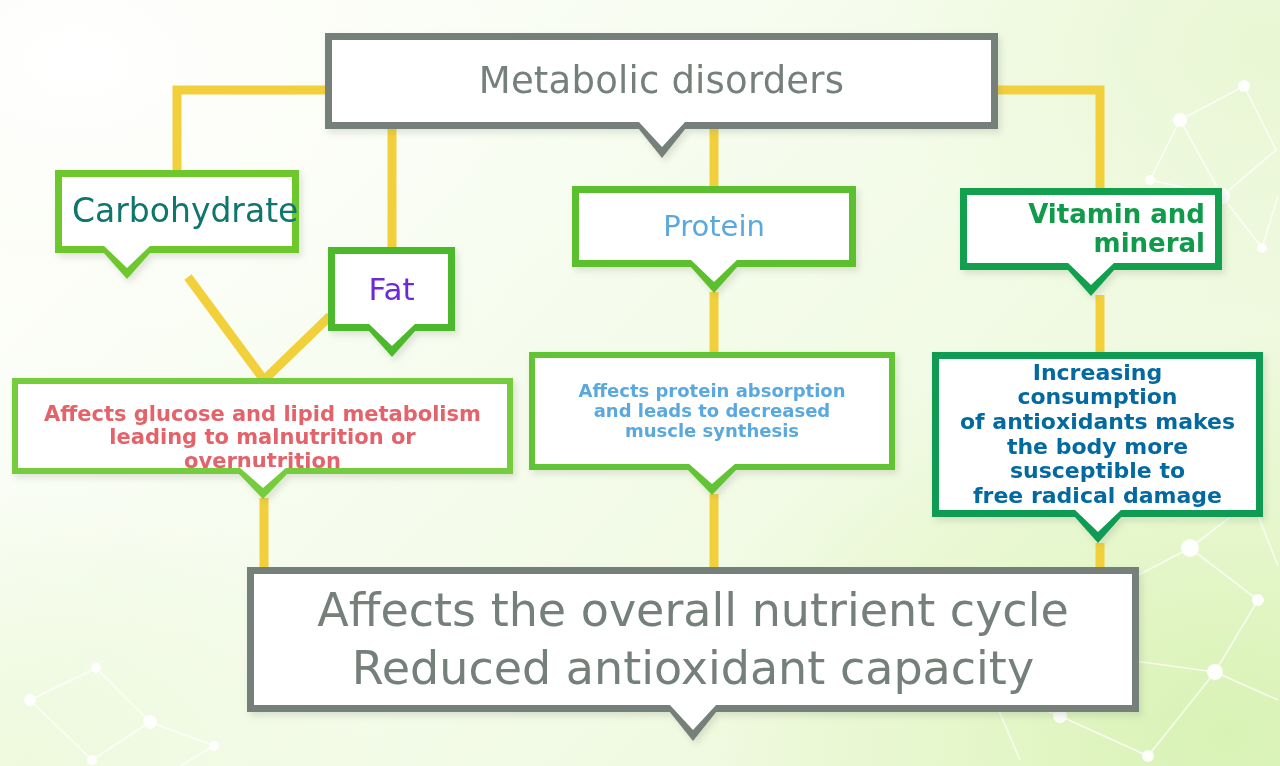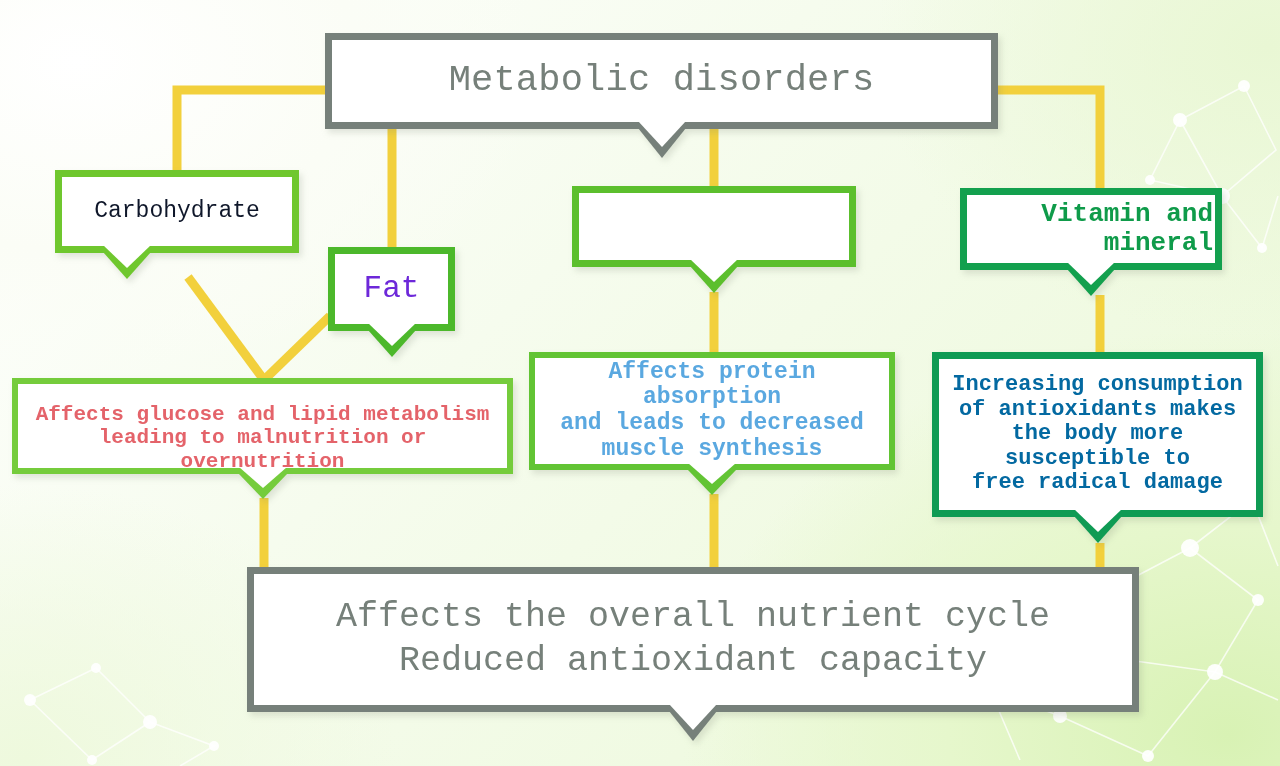--- a/index.html
+++ b/index.html
@@ -39,25 +39,24 @@
     box-sizing: border-box;
     background: #ffffff;
     display: flex;
     align-items: center;
     justify-content: center;
     text-align: center;
     filter: drop-shadow(3px 4px 3px rgba(120,130,110,0.20));
   }
   .node .txt {
     width: 100%;
-    padding: 0 2px;
+    padding: 0 10px;
     box-sizing: border-box;
     line-height: 1.12;
     white-space: pre-line;
-    font-family: Liberation Mono, monospace;
   }
 
   
   .tail, .tail-in {
     position: absolute;
     width: 0;
     height: 0;
     left: 50%;
   }
   .tail {
@@ -75,21 +74,21 @@
     border: 7px solid #76807a;
   }
   #n-root .txt { color: #76807a; font-size: 37px; font-weight: 400; letter-spacing: 0.2px; }
   #n-root .tail   { border-top: 30px solid #76807a; bottom: -36px; margin-left: -24px; }
   #n-root .tail-in{ border-top: 26px solid #ffffff; bottom: -25px; margin-left: -24px; }
 
   #n-carb {
     left: 55px; top: 170px; width: 244px; height: 83px;
     border: 7px solid #6fc72e;
   }
-  #n-carb .txt { color: #0f172a; font-size: 23px; font-weight: 400; }
+  #n-carb .txt { color: #0f766e; font-size: 33px; font-weight: 400; }
   #n-carb .tail   { border-top: 27px solid #6fc72e; bottom: -33px; margin-left: -74px; }
   #n-carb .tail-in{ border-top: 23px solid #ffffff; bottom: -22px; margin-left: -74px; }
 
   #n-fat {
     left: 328px; top: 247px; width: 127px; height: 84px;
     border: 7px solid #4cb82b;
   }
   #n-fat .txt { color: #6d28d9; font-size: 31px; font-weight: 400; }
   #n-fat .tail   { border-top: 27px solid #4cb82b; bottom: -33px; margin-left: -24px; }
   #n-fat .tail-in{ border-top: 23px solid #ffffff; bottom: -22px; margin-left: -24px; }
@@ -115,37 +114,37 @@
     border: 6px solid #75cc3c;
   }
   #n-carbdesc .txt { color: #e4636a; font-size: 21px; font-weight: 700; margin-top: 24px; }
   #n-carbdesc .tail   { border-top: 25px solid #75cc3c; bottom: -31px; margin-left: -24px; }
   #n-carbdesc .tail-in{ border-top: 21px solid #ffffff; bottom: -20px; margin-left: -24px; }
 
   #n-protdesc {
     left: 529px; top: 352px; width: 366px; height: 118px;
     border: 6px solid #62c434;
   }
-  #n-protdesc .txt { color: #5aa8e0; font-size: 23px; font-weight: 700; }
+  #n-protdesc .txt { color: #5aa8e0; font-size: 18px; font-weight: 700; }
   #n-protdesc .tail   { border-top: 25px solid #62c434; bottom: -31px; margin-left: -24px; }
   #n-protdesc .tail-in{ border-top: 21px solid #ffffff; bottom: -20px; margin-left: -24px; }
 
   #n-vitdesc {
     left: 932px; top: 352px; width: 331px; height: 165px;
     border: 7px solid #0f9b54;
   }
   #n-vitdesc .txt { color: #0369a1; font-size: 22px; font-weight: 700; }
   #n-vitdesc .tail   { border-top: 27px solid #0f9b54; bottom: -33px; margin-left: -24px; }
   #n-vitdesc .tail-in{ border-top: 23px solid #ffffff; bottom: -22px; margin-left: -24px; }
 
   #n-bottom {
     left: 247px; top: 567px; width: 892px; height: 145px;
     border: 7px solid #76807a;
   }
-  #n-bottom .txt { color: #76807a; font-size: 35px; font-weight: 400; line-height: 1.24; }
+  #n-bottom .txt { color: #76807a; font-size: 46px; font-weight: 400; line-height: 1.24; }
   #n-bottom .tail   { border-top: 30px solid #76807a; bottom: -36px; margin-left: -24px; }
   #n-bottom .tail-in{ border-top: 26px solid #ffffff; bottom: -25px; margin-left: -24px; }
 </style>
 </head>
 <body>
 
 <div id="stage">
 
   <svg id="bgnet" viewBox="0 0 1280 766" preserveAspectRatio="none">
     <g stroke="#ffffff" stroke-opacity="0.75" stroke-width="1.6" fill="none">
@@ -224,20 +223,21 @@
     <span class="tail-in"></span>
   </div>
 
   <div class="node" id="n-fat">
     <div class="txt">Fat</div>
     <span class="tail"></span>
     <span class="tail-in"></span>
   </div>
 
   <div class="node" id="n-prot">
+    <div class="txt">Protein</div>
     <span class="tail"></span>
     <span class="tail-in"></span>
   </div>
 
   <div class="node" id="n-vit">
     <div class="txt">Vitamin and
 mineral</div>
     <span class="tail"></span>
     <span class="tail-in"></span>
   </div>

